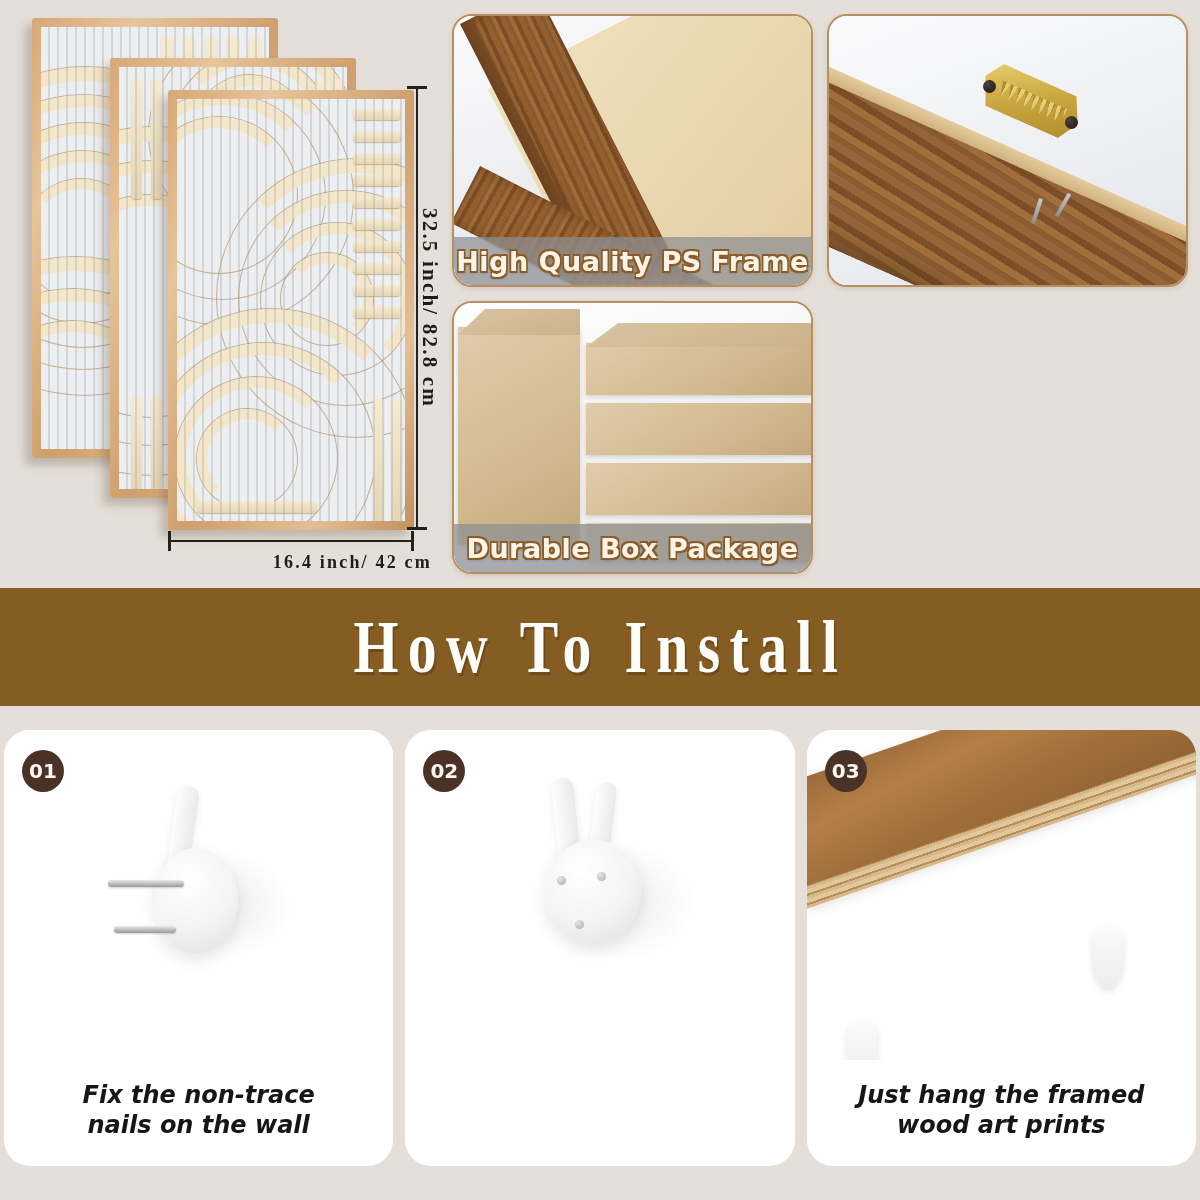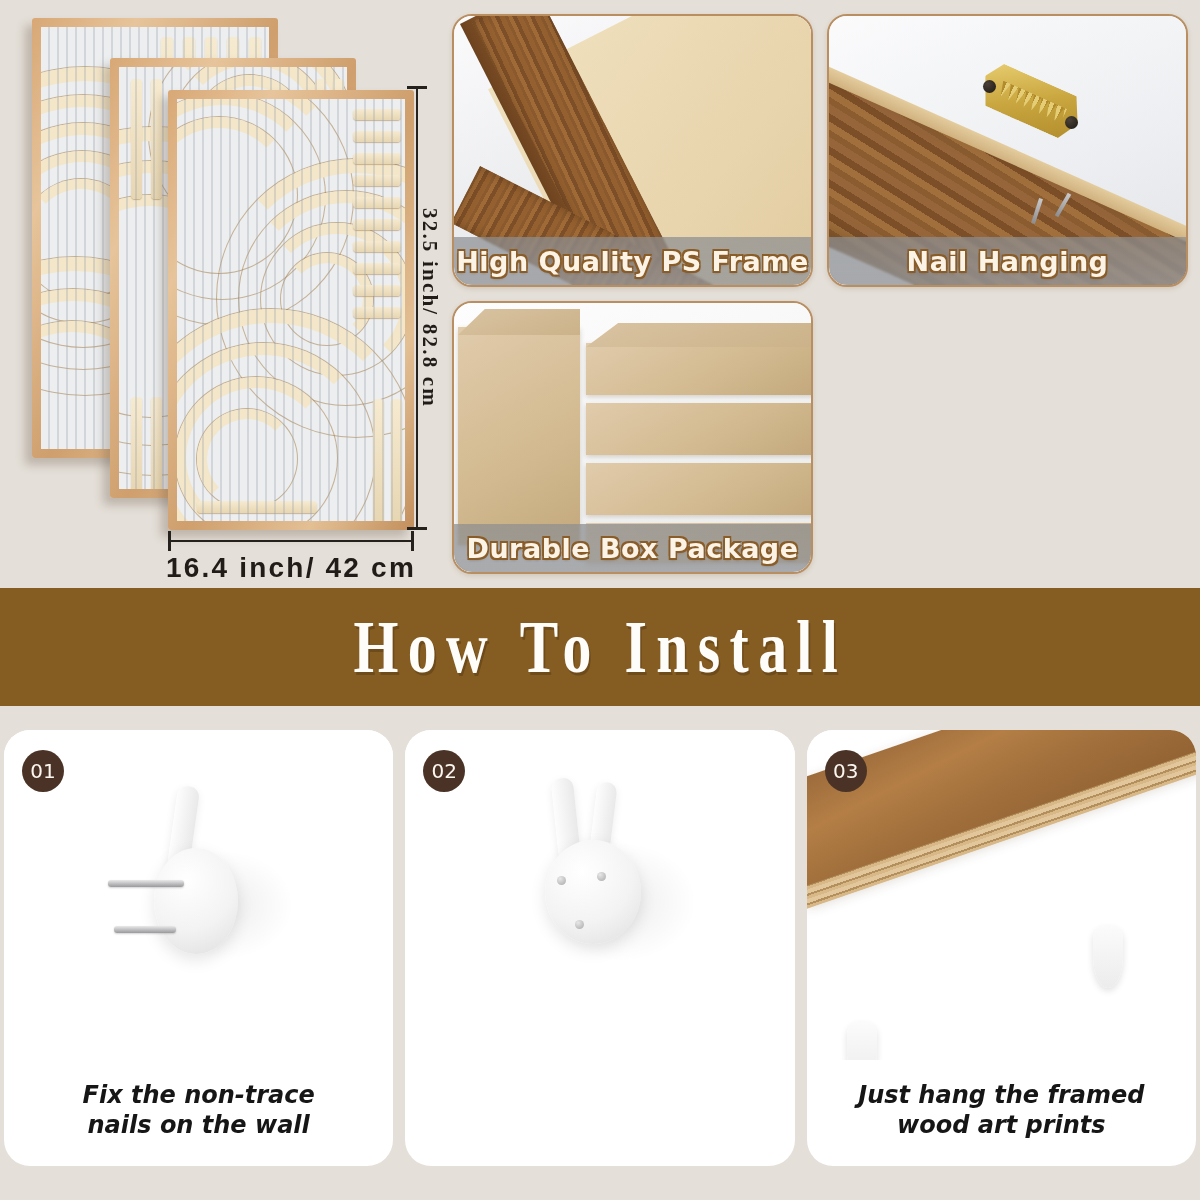--- a/index.html
+++ b/index.html
@@ -66,23 +66,23 @@
     display:flex;align-items:center;justify-content:center;
     writing-mode:vertical-rl;
     font-family:"Liberation Serif", serif;
     font-weight:bold;font-size:21px;color:#211c18;letter-spacing:2.2px;
   }
   .dim-h{position:absolute;left:168px;top:540px;width:246px;height:2px;background:#25211d;}
   .dim-h:before,.dim-h:after{content:"";position:absolute;top:-9px;width:3px;height:20px;background:#25211d;}
   .dim-h:before{left:0;}
   .dim-h:after{right:0;}
   .dim-h-label{
-    position:absolute;left:150px;top:552px;width:282px;text-align:center;
-    font-family:Liberation Sans, sans-serif;
-    font-weight:bold;font-size:28px;color:#211c18;letter-spacing:2.2px;
+    position:absolute;left:150px;top:552px;width:282px;text-align:right;
+    font-family:Liberation Serif, serif;
+    font-weight:bold;font-size:18px;color:#211c18;letter-spacing:2.2px;
   }
 
   
   .features{position:absolute;left:452px;top:14px;width:736px;height:560px;
     display:grid;grid-template-columns:1fr 1fr;grid-template-rows:1fr 1fr;
     gap:14px 14px;}
   .feat{
     position:relative;border:2px solid #b98f62;border-radius:20px;
     overflow:hidden;background:#f2f2f3;
     box-shadow:0 2px 5px rgba(120,95,65,.18);
@@ -162,21 +162,21 @@
   }
 
   
   .steps{position:absolute;left:0;top:730px;width:1200px;height:436px;
     display:grid;grid-template-columns:1fr 1fr 1fr;gap:12px;padding:0 4px;box-sizing:border-box;}
   .step{position:relative;background:#fff;border-radius:26px;overflow:hidden;}
   .step-badge{
     position:absolute;left:18px;top:20px;width:42px;height:42px;border-radius:50%;
     background:#4a3326;display:flex;align-items:center;justify-content:center;z-index:5;
   }
-  .step-badge span{font-family:"DejaVu Sans",sans-serif;font-weight:normal;font-size:20px;color:#fdf7f0;}
+  .step-badge span{font-family:"DejaVu Sans",sans-serif;font-weight:bold;font-size:20px;color:#fdf7f0;}
   .step-photo{position:absolute;left:0;top:0;right:0;height:330px;overflow:hidden;background:#fff;}
   .step-cap{
     position:absolute;left:12px;right:12px;bottom:26px;text-align:center;
     font-family:"DejaVu Sans", sans-serif;
     font-style:italic;font-weight:bold;font-size:24px;line-height:1.26;color:#161616;
   }
   .step-cap .l2{display:block;}
 
   
   .hook-body{position:absolute;border-radius:50%;
@@ -322,23 +322,20 @@
           <div class="nh-bg"></div>
           <div class="nh-lip"></div>
           <div class="nh-rail"></div>
           <div class="nh-plate"></div>
           <div class="nh-teeth"></div>
           <div class="nh-screw" style="left:154px;top:64px;"></div>
           <div class="nh-screw" style="left:236px;top:100px;"></div>
           <div class="nh-pin" style="left:206px;top:182px;transform:rotate(18deg);"></div>
           <div class="nh-pin" style="left:232px;top:176px;transform:rotate(30deg);"></div>
         </div>
-        <div class="feat-label">
-          <span>Nail Hanging</span>
-        </div>
       </div>
 
       <div class="feat">
         <div class="feat-photo">
           <div class="bx-bg"></div>
           <div class="bx" style="left:4px;top:24px;width:122px;height:218px;"></div>
           <div class="bx-face" style="left:4px;top:6px;width:122px;height:26px;
                clip-path:polygon(0 100%,22% 0,100% 0,100% 100%);"></div>
           <div class="bx" style="left:132px;top:40px;width:230px;height:52px;"></div>
           <div class="bx-face" style="left:132px;top:20px;width:230px;height:24px;

